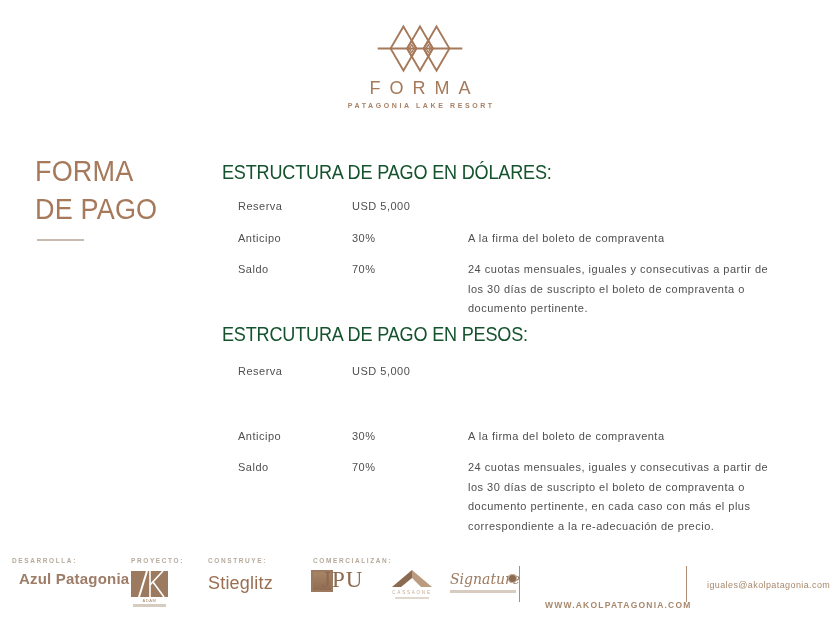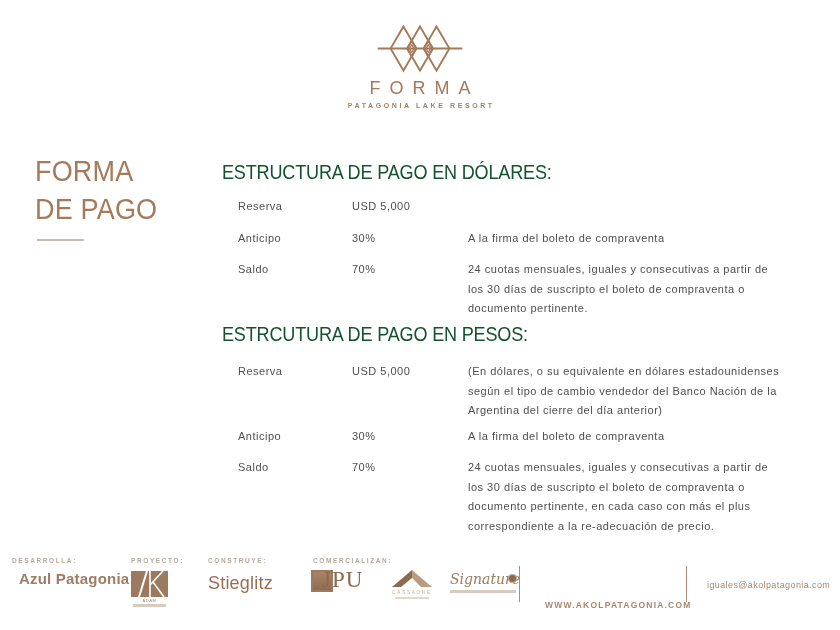--- a/index.html
+++ b/index.html
@@ -125,23 +125,20 @@
 documento pertinente.</div>
 </div>
 
 <div class="abs section-title" id="section2-title">
   <span class="cond">ESTRCUTURA DE PAGO EN PESOS:</span>
 </div>
 
 <div class="abs pay-row" id="s2r1">
   <div class="concept">Reserva</div>
   <div class="value">USD 5,000</div>
-  <div class="detail">(En dólares, o su equivalente en dólares estadounidenses
-según el tipo de cambio vendedor del Banco Nación de la
-Argentina del cierre del día anterior)</div>
 </div>
 <div class="abs pay-row" id="s2r2">
   <div class="concept">Anticipo</div>
   <div class="value">30%</div>
   <div class="detail">A la firma del boleto de compraventa</div>
 </div>
 <div class="abs pay-row" id="s2r3">
   <div class="concept">Saldo</div>
   <div class="value">70%</div>
   <div class="detail">24 cuotas mensuales, iguales y consecutivas a partir de

